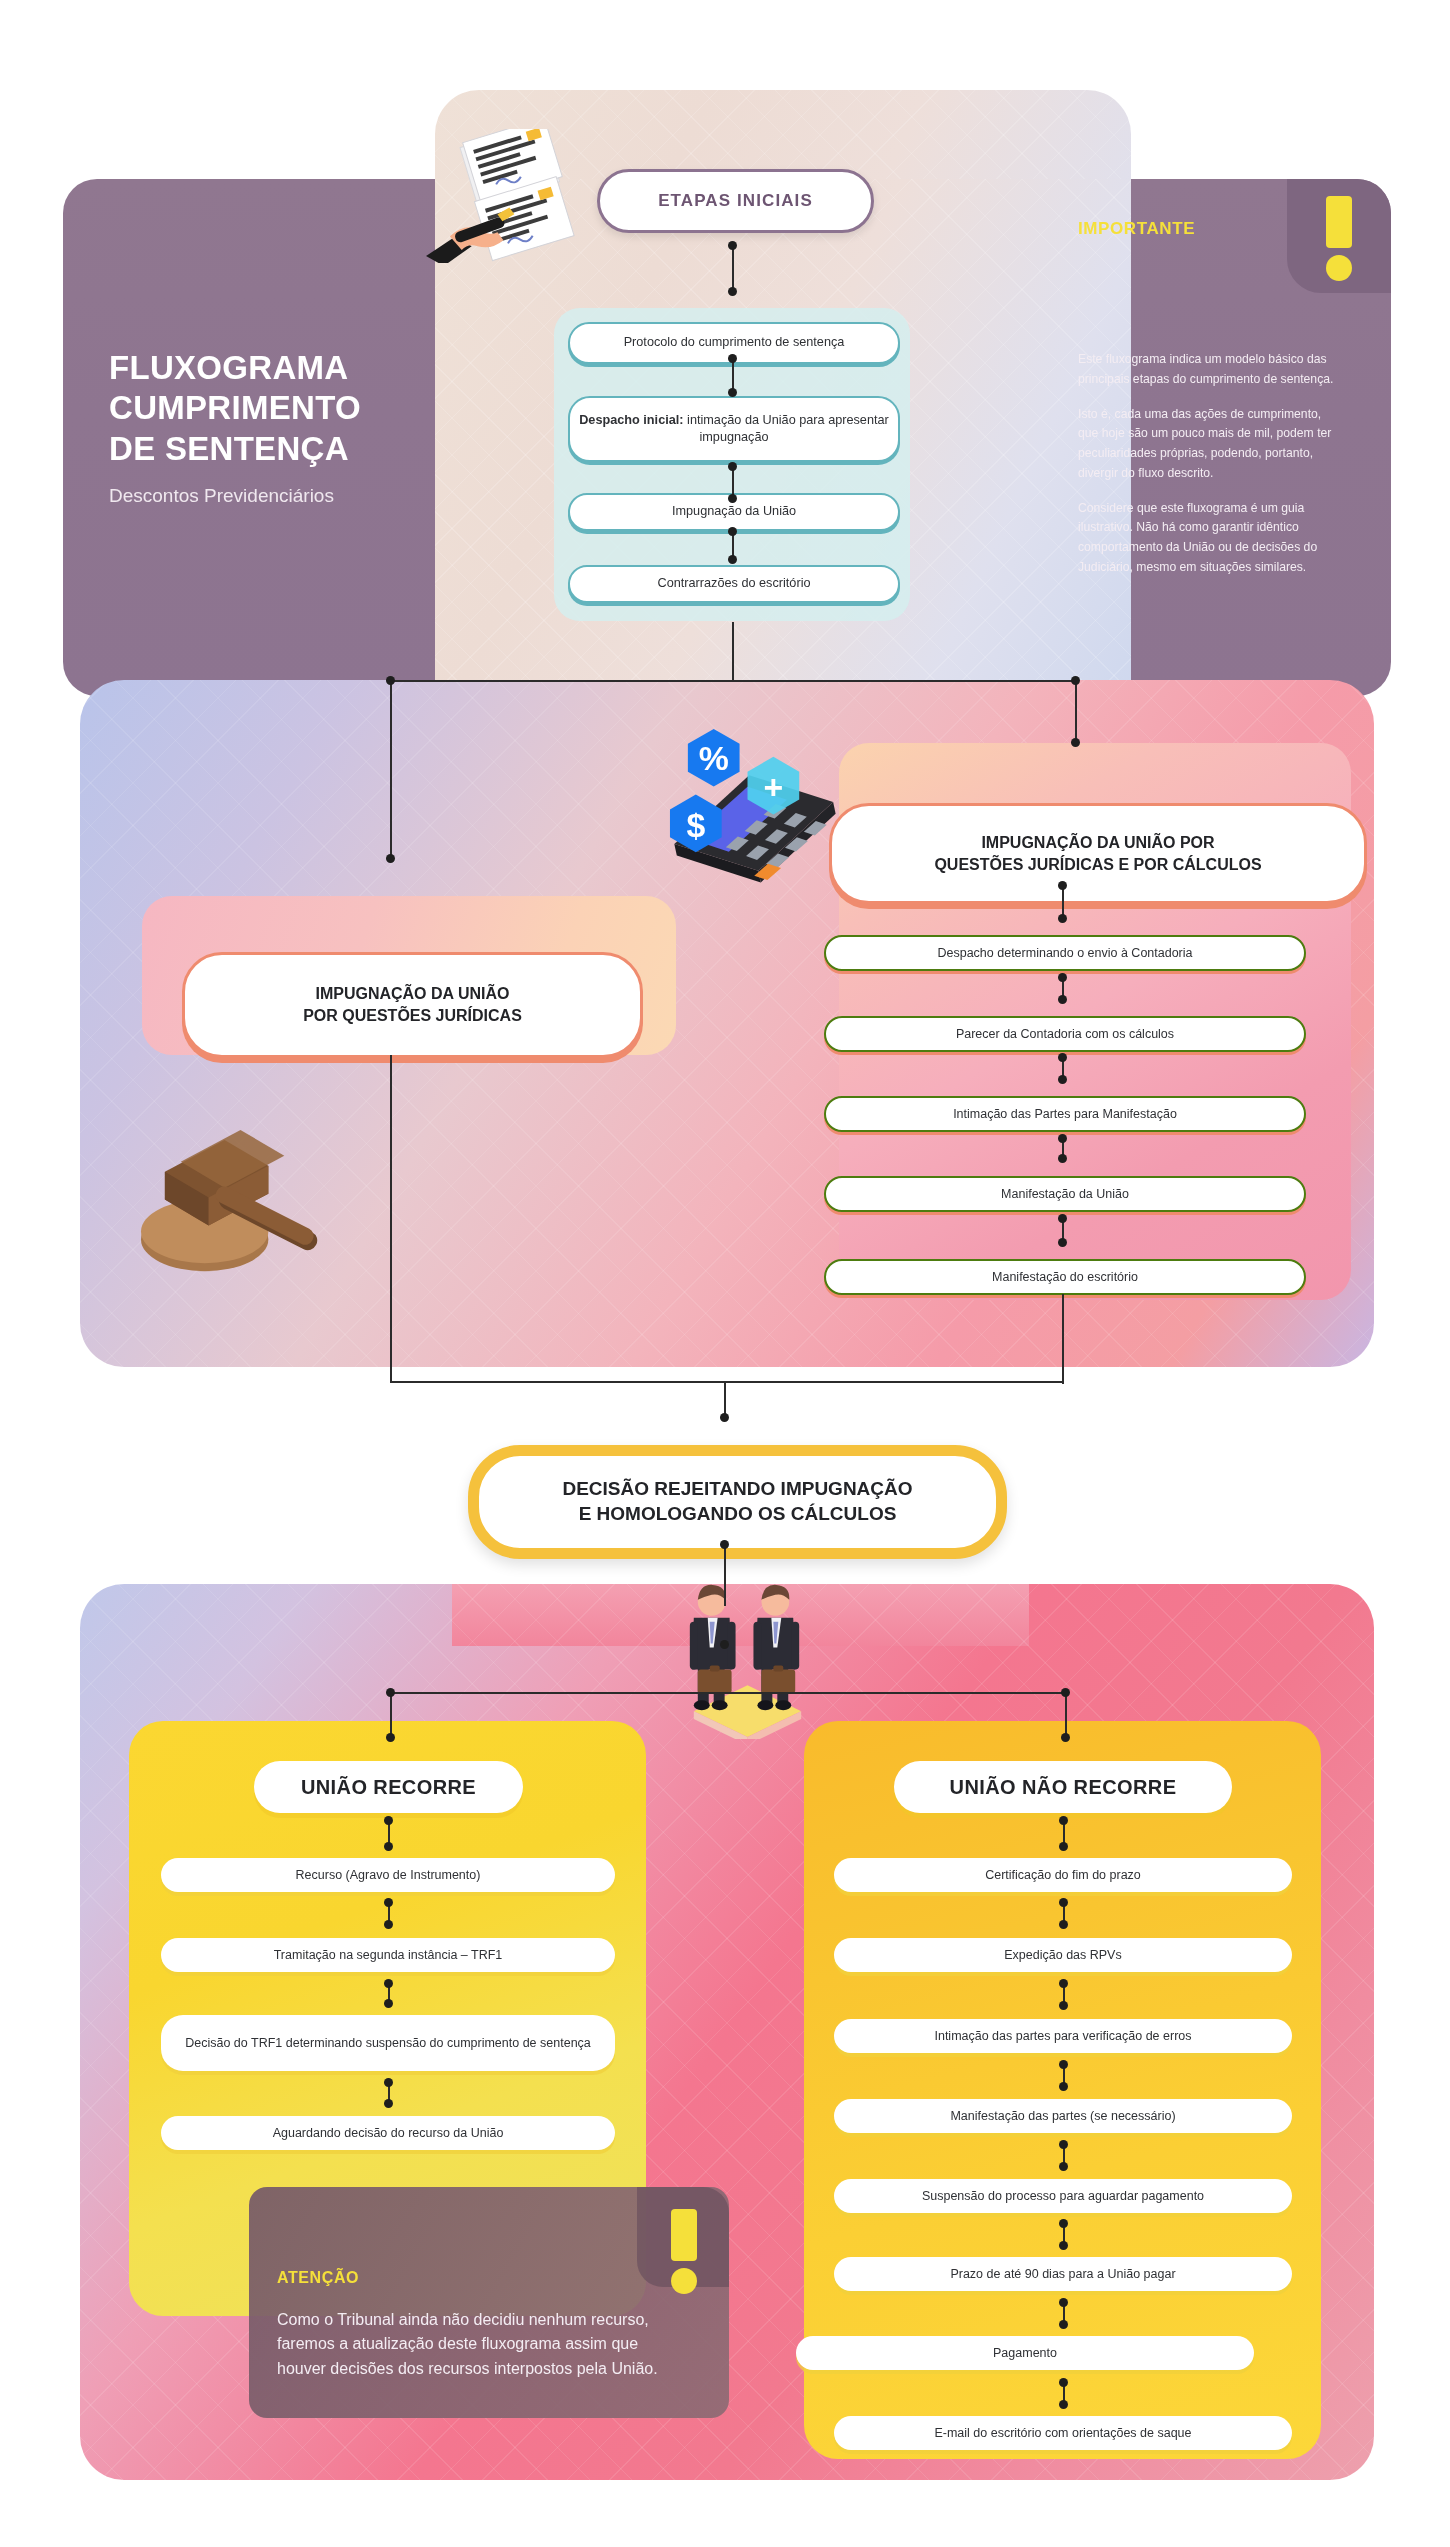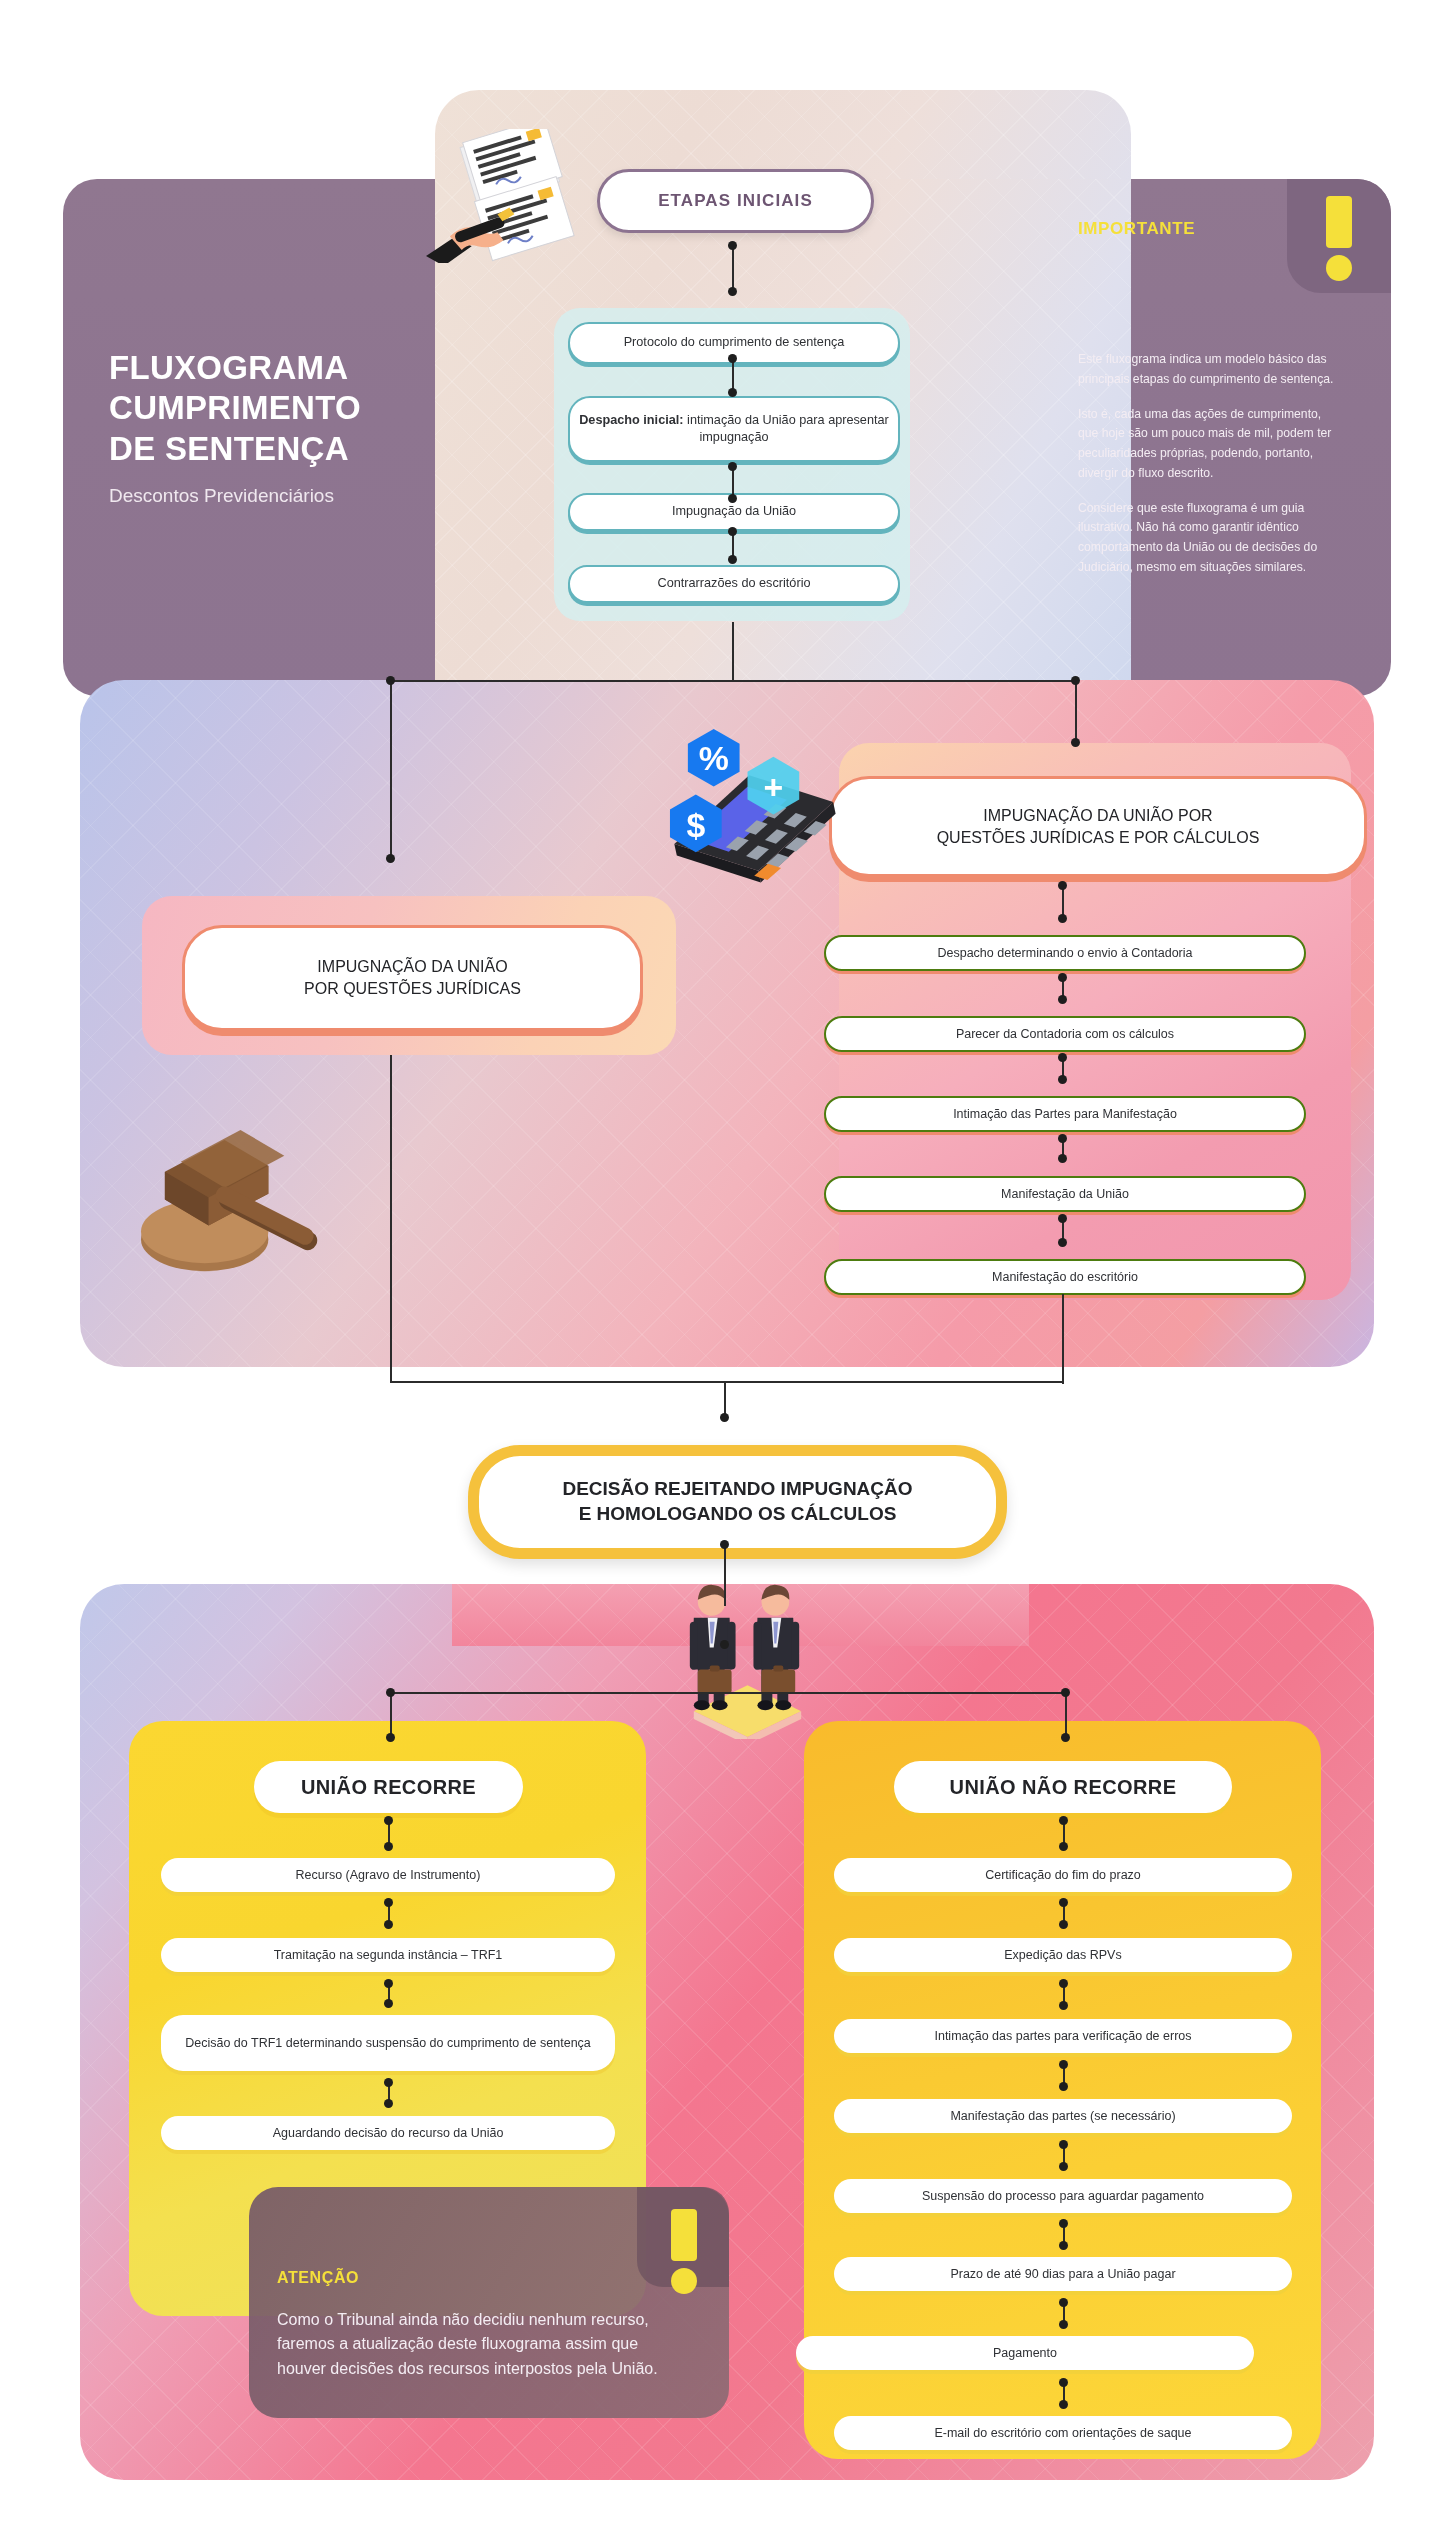--- a/index.html
+++ b/index.html
@@ -99,21 +99,21 @@
   }
   .card-right{
     left:839px;top:743px;width:512px;height:557px;z-index:8;
     background:linear-gradient(150deg,#fbd3ae 0%,#f8bfb8 22%,#f6aebc 48%,#f39cb0 72%,#f296ad 100%);
     border-radius:30px;position:absolute;
   }
 
   .hdr-pill{
     position:absolute;background:#fff;border:3px solid #ef8b6e;border-radius:40px;
     display:flex;align-items:center;justify-content:center;text-align:center;
-    font-weight:normal;color:#232428;box-shadow:0 5px 0 #ef8b6e;
+    font-weight:bold;color:#232428;box-shadow:0 5px 0 #ef8b6e;margin-top:27px;
   }
   .rbox{
     position:absolute;background:#fff;border:2px solid #4d7c0f;border-radius:22px;
     display:flex;align-items:center;justify-content:center;text-align:center;
     font-size:12.5px;color:#2f3135;box-shadow:0 3px 0 #ef8b6e;
   }
 
   
   .decisao{
     position:absolute;left:468px;top:1445px;width:517px;height:92px;z-index:20;
@@ -162,21 +162,21 @@
     position:absolute;background:#fff;border-radius:22px;
     display:flex;align-items:center;justify-content:center;text-align:center;
     font-size:12.5px;color:#2f3135;line-height:1.35;
     box-shadow:0 4px 0 rgba(240,208,60,.75);
   }
 
   
   .aten{
     position:absolute;left:249px;top:2187px;width:480px;height:231px;z-index:14;
     background:linear-gradient(120deg,rgba(118,90,104,.93) 0%,rgba(133,101,112,.92) 60%,rgba(140,106,115,.9) 100%);
-    border-radius:29px;
+    border-radius:18px;
   }
   .aten-badge{
     position:absolute;right:0;top:0;width:92px;height:100px;
     background:rgba(108,82,95,.75);border-radius:0 26px 0 26px;
   }
   .aten-title{position:absolute;left:28px;top:82px;color:#f5e03a;font-weight:bold;font-size:16px;letter-spacing:0.6px;}
   .aten-body{position:absolute;left:28px;top:121px;width:396px;color:#f4edf3;font-size:16px;line-height:1.52;}
 
   
   .vline{position:absolute;width:2px;background:#2b2b2b;z-index:15;}

